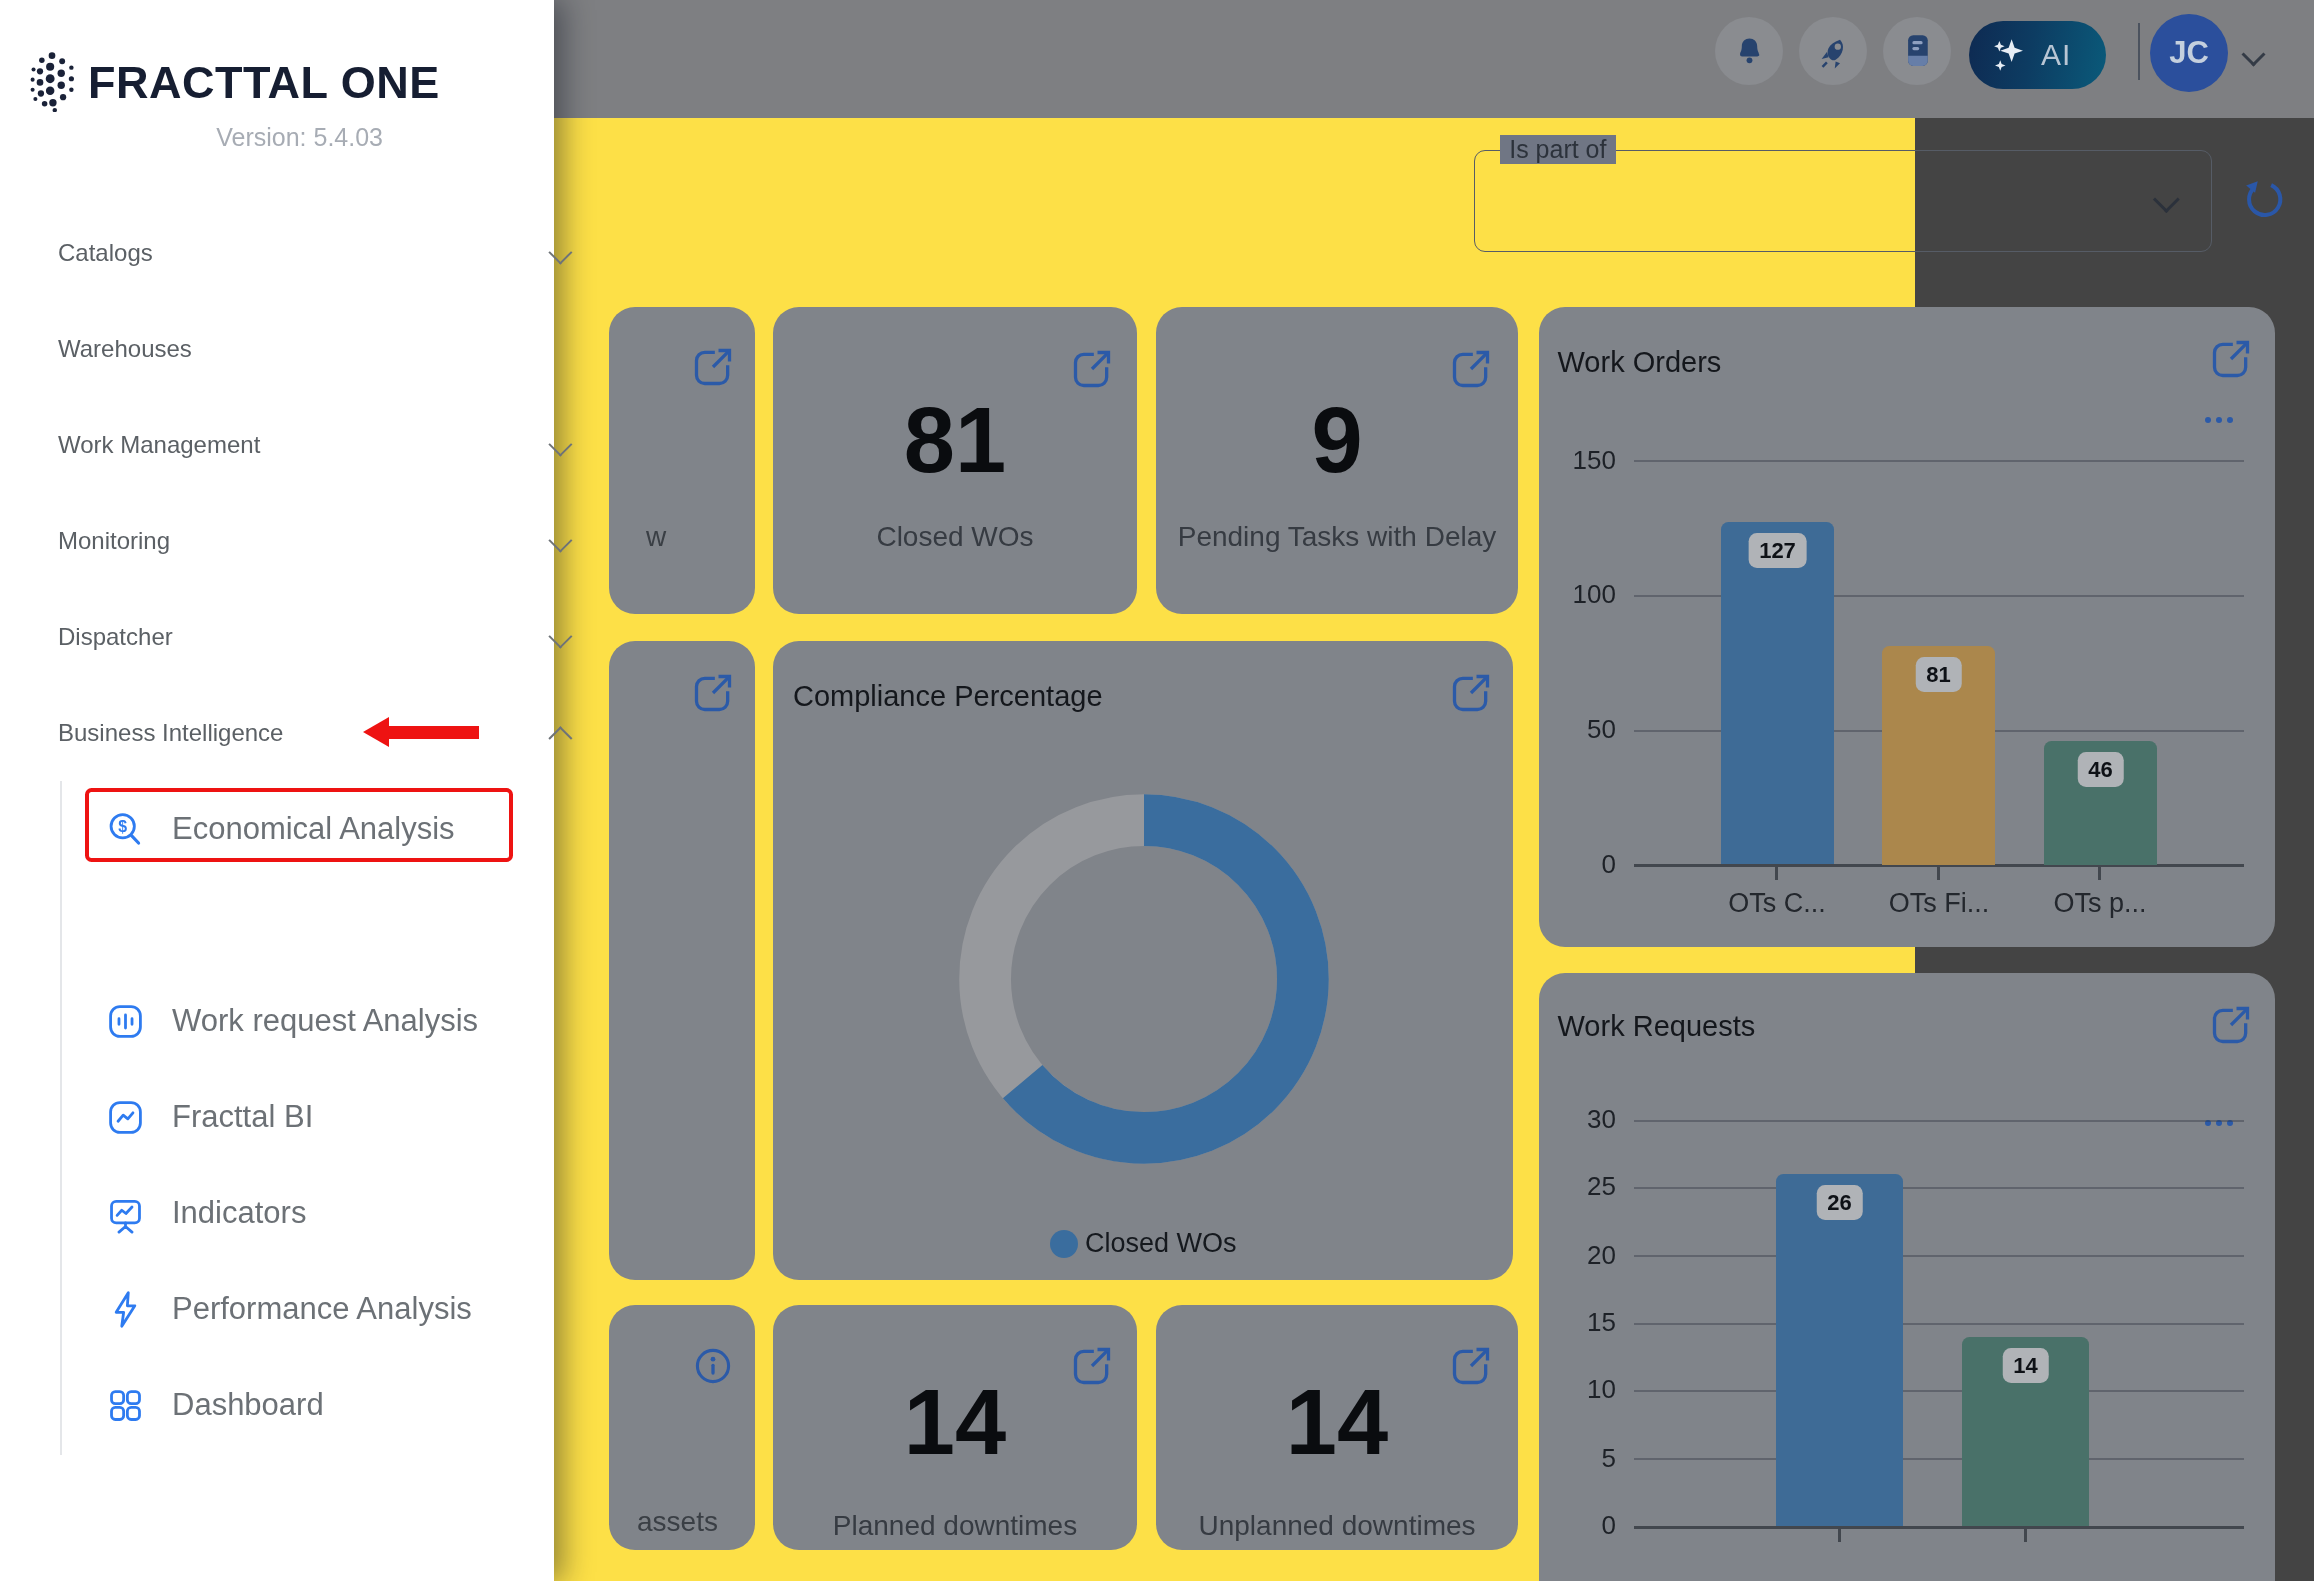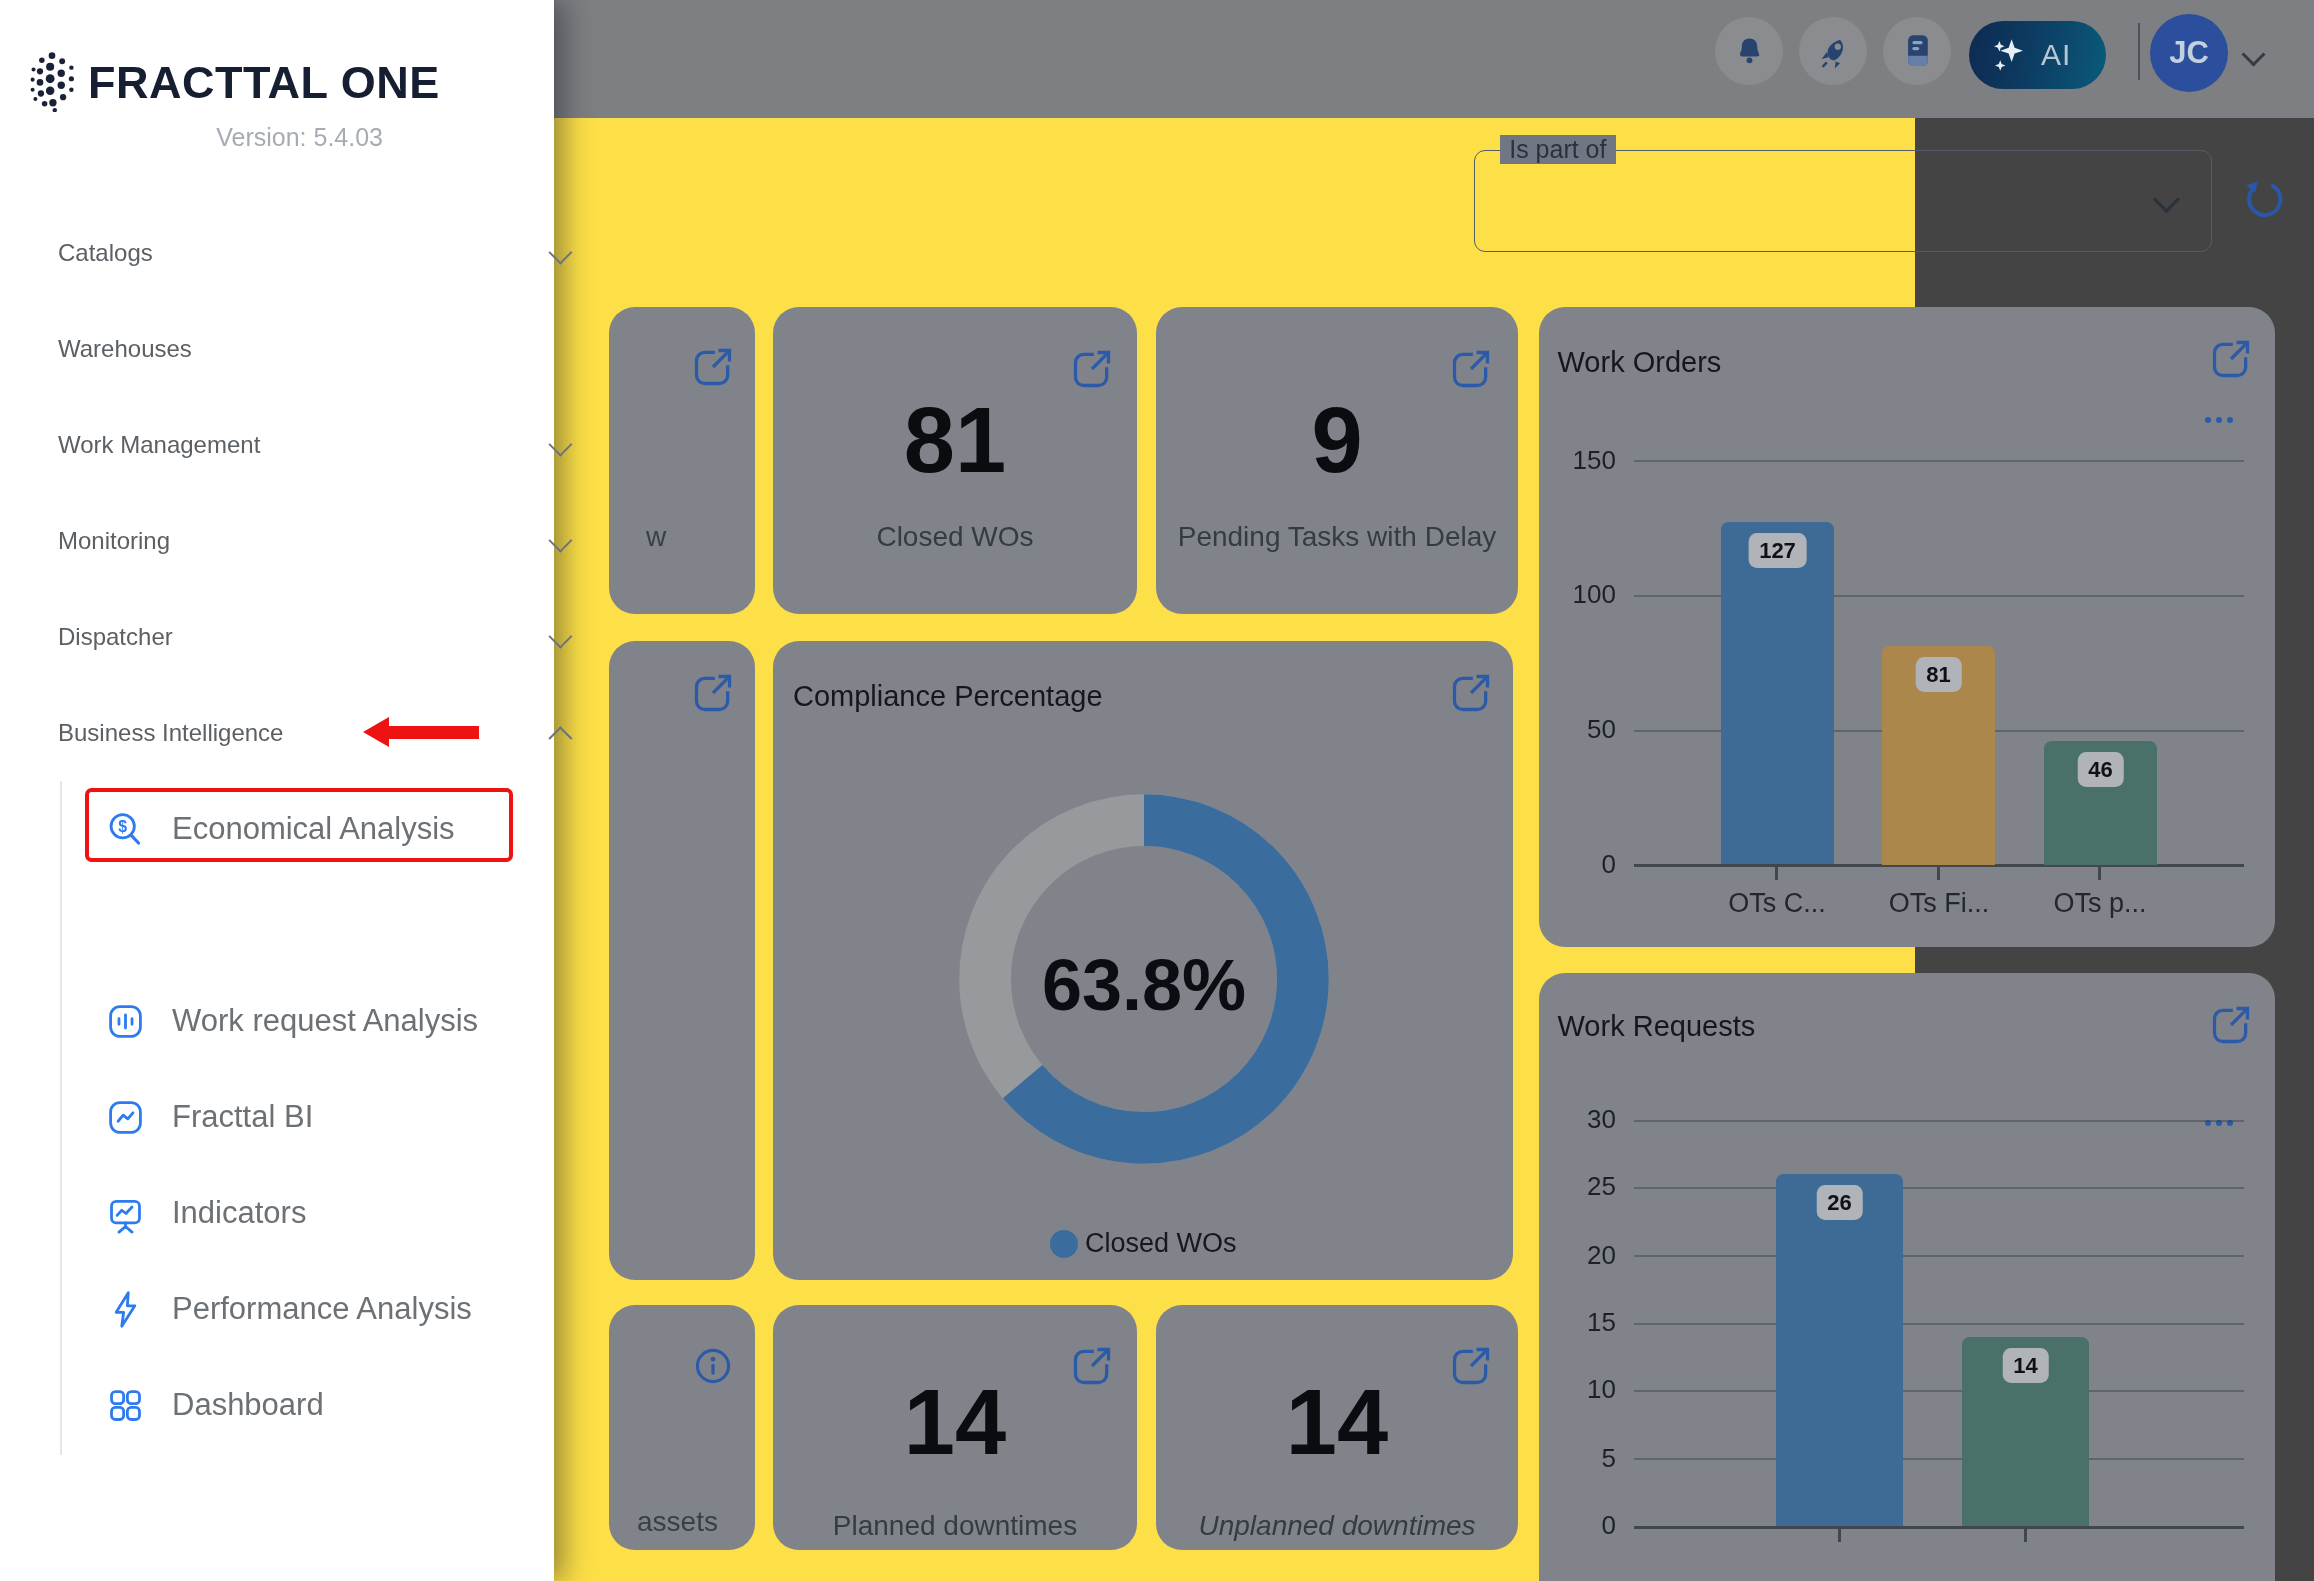--- a/index.html
+++ b/index.html
@@ -206,21 +206,20 @@
     <div class="card-title" style="left:20px;">Compliance Percentage</div>
     <svg class="open-ic" style="left:676px;top:29.5px;" viewBox="0 0 48 48">
       <path d="M26 8 H15 a9 9 0 0 0 -9 9 v16 a9 9 0 0 0 9 9 h16 a9 9 0 0 0 9 -9 V22" fill="none" stroke="#2b5aa8" stroke-width="3.6"></path>
       <path d="M24 24 L41 7" stroke="#2b5aa8" stroke-width="3.6"></path>
       <path d="M30 6 h12 v12" fill="none" stroke="#2b5aa8" stroke-width="3.6"></path>
     </svg>
     <svg class="abs" style="left:177px;top:144px;" width="388" height="388" viewBox="0 0 420 420">
       <circle cx="210" cy="210" r="172" fill="none" stroke="#97999d" stroke-width="56"></circle>
       <circle cx="210" cy="210" r="172" fill="none" stroke="#3a6d9e" stroke-width="56" stroke-dasharray="689.5 391.2" transform="rotate(-90 210 210)"></circle>
     </svg>
-    <div class="donut-center">63.8%</div>
     <div class="legend">
       <span class="legend-dot"></span>
       <span class="legend-label">Closed WOs</span>
     </div>
   </div>
 
   <div class="card" style="left:1539px;top:973px;width:736px;height:646px;">
     <div class="card-title" style="top:37px;">Work Requests</div>
     <svg class="open-ic" style="left:670px;top:29.5px;" viewBox="0 0 48 48">
       <path d="M26 8 H15 a9 9 0 0 0 -9 9 v16 a9 9 0 0 0 9 9 h16 a9 9 0 0 0 9 -9 V22" fill="none" stroke="#2b5aa8" stroke-width="3.6"></path>
@@ -273,21 +272,21 @@
     <div class="kpi-label" style="top:205px;">Planned downtimes</div>
   </div>
 
   <div class="card" style="left:1156px;top:1305px;width:362px;height:245px;">
     <svg class="open-ic" style="left:293px;top:39px;" viewBox="0 0 48 48">
       <path d="M26 8 H15 a9 9 0 0 0 -9 9 v16 a9 9 0 0 0 9 9 h16 a9 9 0 0 0 9 -9 V22" fill="none" stroke="#2b5aa8" stroke-width="3.6"></path>
       <path d="M24 24 L41 7" stroke="#2b5aa8" stroke-width="3.6"></path>
       <path d="M30 6 h12 v12" fill="none" stroke="#2b5aa8" stroke-width="3.6"></path>
     </svg>
     <div class="kpi-value" style="top:65px;">14</div>
-    <div class="kpi-label" style="top:205px;font-style:italic;">Unplanned downtimes</div>
+    <div class="kpi-label" style="top:205px;">Unplanned downtimes</div>
   </div>
 </div>
 
 <aside class="sidebar">
   <svg class="abs" style="left:28px;top:51px;" width="48" height="61" viewBox="0 0 52 66">
     <g fill="#1a2238">
       <circle cx="6" cy="20" r="2.2"></circle>
         <circle cx="5" cy="31" r="2.2"></circle>
         <circle cx="5" cy="42" r="2.2"></circle>
         <circle cx="8" cy="52" r="2.2"></circle>

